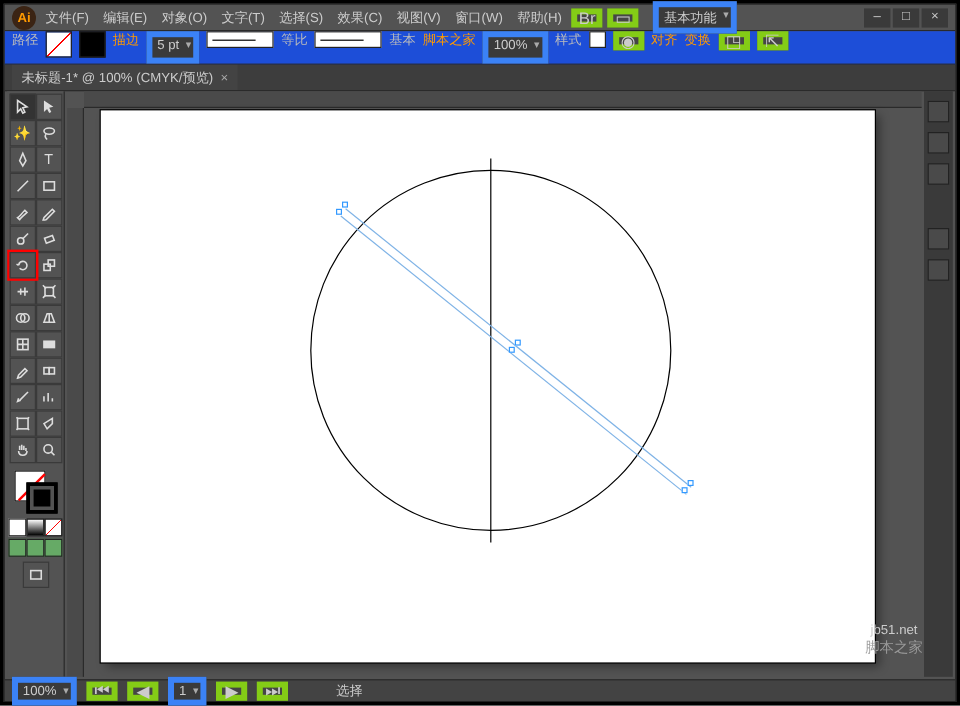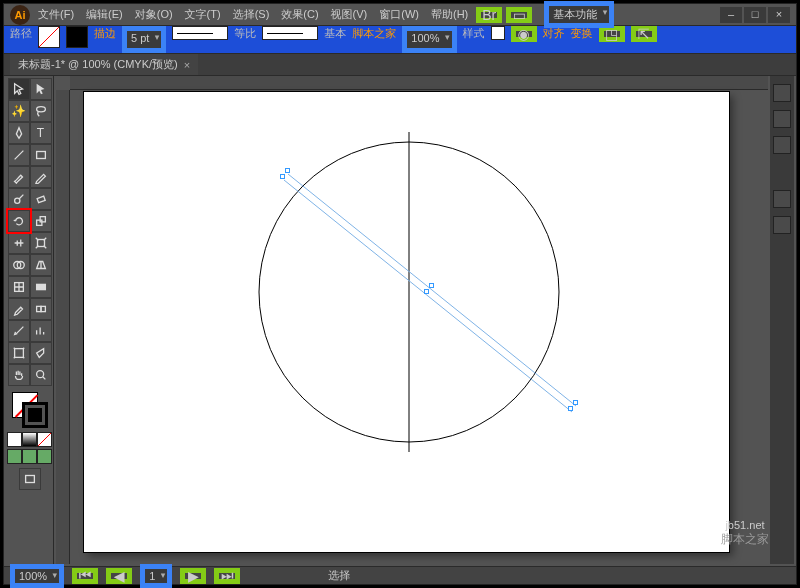--- a/index.html
+++ b/index.html
@@ -324,20 +324,20 @@
     <div class="ricon"></div>
   </div>
 
   <div class="statusbar">
     <div class="dd"><span>100%</span></div>
     <span class="ico">⏮</span>
     <span class="ico">◀</span>
     <div class="dd" style="min-width:20px">1</div>
     <span class="ico">▶</span>
     <span class="ico">⏭</span>
-    <span style="margin-left:80px">选择</span>
+    <span style="margin-left:32px">选择</span>
   </div>
 </div>
 
 <div class="watermark">
   <div>jb51.net</div>
   <div class="cn">脚本之家</div>
 </div>
 
 </body></html>

